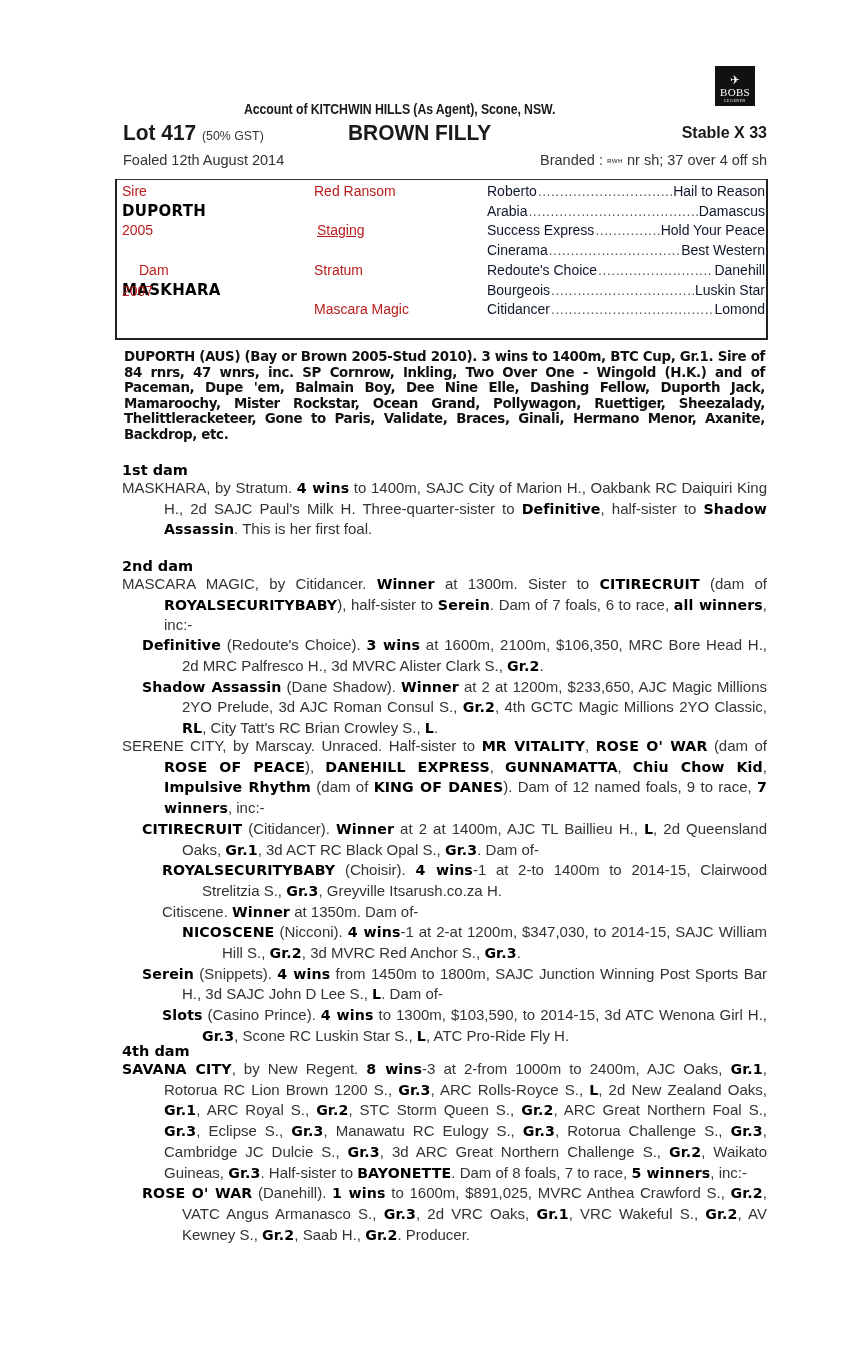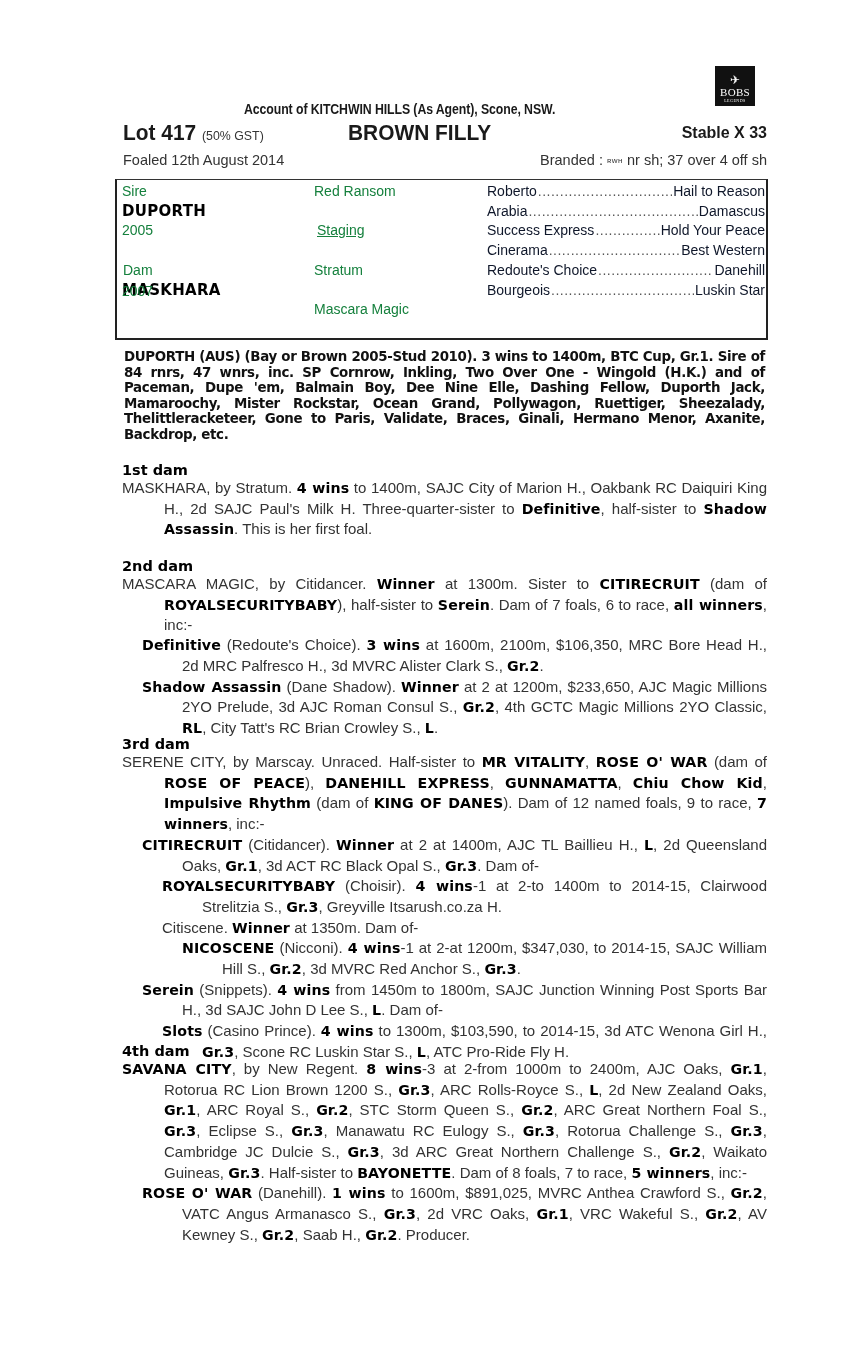--- a/index.html
+++ b/index.html
@@ -16,21 +16,21 @@
   .lot { position: absolute; left: 0; top: 0; font-weight: bold; font-size: 22px; transform: scaleX(0.95); transform-origin: left top; white-space: nowrap; }
   .lot .gst { font-weight: normal; font-size: 13px; color: #333; }
   .sex { position: absolute; left: 225px; top: 0; font-weight: bold; font-size: 22px; transform: scaleX(0.95); transform-origin: left top; white-space: nowrap; }
   .stable { position: absolute; right: 0; top: 4px; font-weight: bold; font-size: 16px; white-space: nowrap; }
   .foaled { position: absolute; left: 123px; top: 152px; font-size: 14.5px; color: #333; white-space: nowrap; }
   .branded { position: absolute; right: 93px; top: 152px; font-size: 14.5px; color: #333; white-space: nowrap; text-align: center; }
   .branded .brand-mark { font-size: 8px; letter-spacing: 0.5px; vertical-align: 2px; }
 
   .pedigree { position: absolute; left: 115px; top: 179px; width: 653px; height: 161px; box-sizing: border-box;
               border-top: 1px solid #333; border-left: 2px solid #222; border-right: 2px solid #222; border-bottom: 2px solid #222; }
-  .ped-cell { position: absolute; white-space: nowrap; font-size: 14px; color: #15803d; }
+  .ped-cell { position: absolute; white-space: nowrap; font-size: 14px; color: #b91c1c; }
   .ped-name { font-weight: 900; font-family: "DejaVu Sans", sans-serif; font-size: 15px; color: #000; letter-spacing: 0.3px; }
   .g3 { position: absolute; left: 370px; width: 278px; height: 19.5px; font-size: 14px; color: #0f172a; display: flex; align-items: baseline; white-space: nowrap; }
   .g3 .dots { flex: 1; overflow: hidden; margin: 0 1px; color: #555; letter-spacing: 0.5px; }
   .g3 .dots::after { content: "...................................................................................................."; }
 
   .sire-summary { position: absolute; left: 124px; top: 349px; width: 641px; font-family: "DejaVu Sans", sans-serif; font-weight: bold;
                   font-size: 13.4px; line-height: 15.6px; text-align: justify; color: #111; letter-spacing: -0.35px; }
 
   .section { position: absolute; left: 122px; width: 645px; }
   .sec-title { font-family: "DejaVu Sans", sans-serif; font-weight: bold; font-size: 14.5px; line-height: 16px; color: #000; }
@@ -63,21 +63,21 @@
 <div class="branded">
   <span>Branded :</span>
   <span class="brand-mark">ʀᴡʜ</span>
   <span>nr sh; 37 over 4 off sh</span>
 </div>
 
 <div class="pedigree">
   <div class="ped-cell" style="left:5px;top:3px;">Sire</div>
   <div class="ped-cell ped-name" style="left:5px;top:22px;">DUPORTH</div>
   <div class="ped-cell" style="left:5px;top:42px;">2005</div>
-  <div class="ped-cell" style="left:6px;top:82px;">Dam</div>
+  <div class="ped-cell" style="left:22px;top:82px;">Dam</div>
   <div class="ped-cell ped-name" style="left:5px;top:101px;">MASKHARA</div>
   <div class="ped-cell" style="left:5px;top:103px;">2007</div>
 
   <div class="ped-cell" style="left:197px;top:3px;">Red Ransom</div>
   <div class="ped-cell" style="left:200px;top:42px;text-decoration:underline;">Staging</div>
   <div class="ped-cell" style="left:197px;top:82px;">Stratum</div>
   <div class="ped-cell" style="left:197px;top:121px;">Mascara Magic</div>
 
   <div class="g3" style="top:3px;">
       <span>Roberto</span>
@@ -102,37 +102,41 @@
   <div class="g3" style="top:82px;">
       <span>Redoute's Choice</span>
       <span class="dots"></span>
       <span>Danehill</span>
     </div>
   <div class="g3" style="top:102px;">
       <span>Bourgeois</span>
       <span class="dots"></span>
       <span>Luskin Star</span>
     </div>
+  <div class="g3" style="top:121px;">
+      <span>Citidancer</span>
+      <span class="dots"></span>
+      <span>Lomond</span>
+    </div>
 </div>
 
 <div class="sire-summary">DUPORTH (AUS) (Bay or Brown 2005-Stud 2010). 3 wins to 1400m, BTC Cup, Gr.1. Sire of 84 rnrs, 47 wnrs, inc. SP Cornrow, Inkling, Two Over One - Wingold (H.K.) and of Paceman, Dupe 'em, Balmain Boy, Dee Nine Elle, Dashing Fellow, Duporth Jack, Mamaroochy, Mister Rockstar, Ocean Grand, Pollywagon, Ruettiger, Sheezalady, Thelittleracketeer, Gone to Paris, Validate, Braces, Ginali, Hermano Menor, Axanite, Backdrop, etc.</div>
 
 <div id="sections">
     <div class="section" style="top: 462px;">
       <div class="sec-title">1st dam</div>
       <div class="para lvl0"><span>MASKHARA, by Stratum. </span><b>4 wins</b><span> to 1400m, SAJC City of Marion H., Oakbank RC Daiquiri King H., 2d SAJC Paul's Milk H. Three-quarter-sister to </span><b>Definitive</b><span>, half-sister to </span><b>Shadow Assassin</b><span>. This is her first foal.</span></div>
     </div>
     <div class="section" style="top: 558px;">
       <div class="sec-title">2nd dam</div>
       <div class="para lvl0"><span>MASCARA MAGIC, by Citidancer. </span><b>Winner</b><span> at 1300m. Sister to </span><b>CITIRECRUIT</b><span> (dam of </span><b>ROYALSECURITYBABY</b><span>), half-sister to </span><b>Serein</b><span>. Dam of 7 foals, 6 to race, </span><b>all winners</b><span>, inc:-</span></div>
       <div class="para lvl1"><b>Definitive</b><span> (Redoute's Choice). </span><b>3 wins</b><span> at 1600m, 2100m, $106,350, MRC Bore Head H., 2d MRC Palfresco H., 3d MVRC Alister Clark S., </span><b>Gr.2</b><span>.</span></div>
       <div class="para lvl1"><b>Shadow Assassin</b><span> (Dane Shadow). </span><b>Winner</b><span> at 2 at 1200m, $233,650, AJC Magic Millions 2YO Prelude, 3d AJC Roman Consul S., </span><b>Gr.2</b><span>, 4th GCTC Magic Millions 2YO Classic, </span><b>RL</b><span>, City Tatt's RC Brian Crowley S., </span><b>L</b><span>.</span></div>
     </div>
     <div class="section" style="top: 736px;">
-      <div class="sec-title">3rd dam</div>
       <div class="para lvl0"><span>SERENE CITY, by Marscay. Unraced. Half-sister to </span><b>MR VITALITY</b><span>, </span><b>ROSE O' WAR</b><span> (dam of </span><b>ROSE OF PEACE</b><span>), </span><b>DANEHILL EXPRESS</b><span>, </span><b>GUNNAMATTA</b><span>, </span><b>Chiu Chow Kid</b><span>, </span><b>Impulsive Rhythm</b><span> (dam of </span><b>KING OF DANES</b><span>). Dam of 12 named foals, 9 to race, </span><b>7 winners</b><span>, inc:-</span></div>
       <div class="para lvl1"><b>CITIRECRUIT</b><span> (Citidancer). </span><b>Winner</b><span> at 2 at 1400m, AJC TL Baillieu H., </span><b>L</b><span>, 2d Queensland Oaks, </span><b>Gr.1</b><span>, 3d ACT RC Black Opal S., </span><b>Gr.3</b><span>. Dam of-</span></div>
       <div class="para lvl2"><b>ROYALSECURITYBABY</b><span> (Choisir). </span><b>4 wins</b><span>-1 at 2-to 1400m to 2014-15, Clairwood Strelitzia S., </span><b>Gr.3</b><span>, Greyville Itsarush.co.za H.</span></div>
       <div class="para lvl2"><span>Citiscene. </span><b>Winner</b><span> at 1350m. Dam of-</span></div>
       <div class="para lvl3"><b>NICOSCENE</b><span> (Nicconi). </span><b>4 wins</b><span>-1 at 2-at 1200m, $347,030, to 2014-15, SAJC William Hill S., </span><b>Gr.2</b><span>, 3d MVRC Red Anchor S., </span><b>Gr.3</b><span>.</span></div>
       <div class="para lvl1"><b>Serein</b><span> (Snippets). </span><b>4 wins</b><span> from 1450m to 1800m, SAJC Junction Winning Post Sports Bar H., 3d SAJC John D Lee S., </span><b>L</b><span>. Dam of-</span></div>
       <div class="para lvl2"><b>Slots</b><span> (Casino Prince). </span><b>4 wins</b><span> to 1300m, $103,590, to 2014-15, 3d ATC Wenona Girl H., </span><b>Gr.3</b><span>, Scone RC Luskin Star S., </span><b>L</b><span>, ATC Pro-Ride Fly H.</span></div>
     </div>
     <div class="section" style="top: 1043px;">
       <div class="sec-title">4th dam</div>

